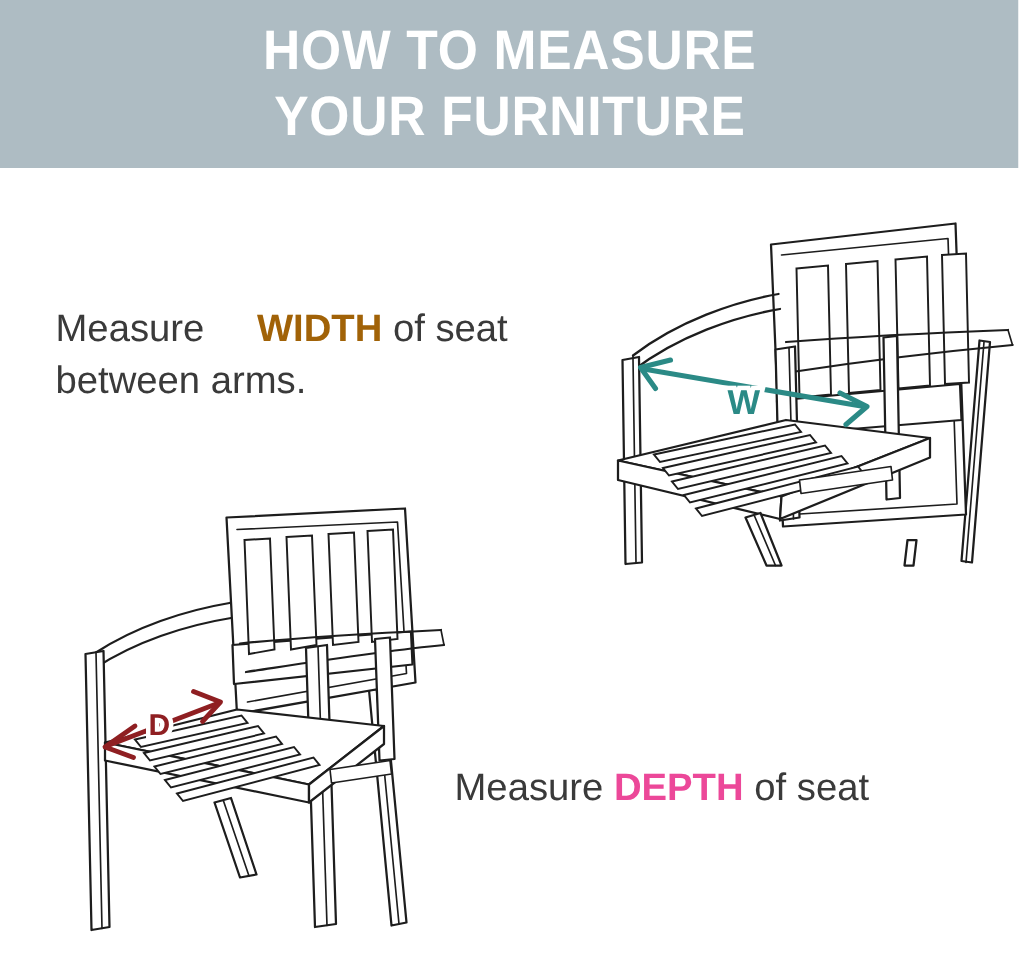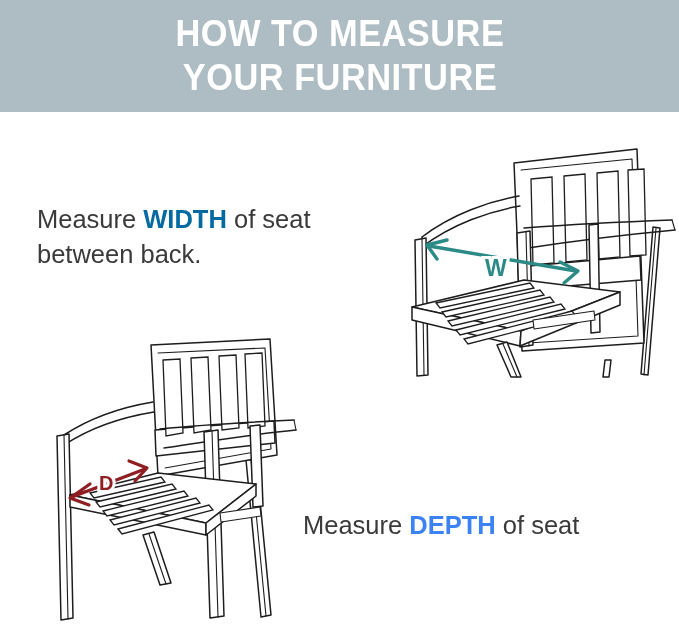--- a/index.html
+++ b/index.html
@@ -51,22 +51,22 @@
   
   .caption {
     position: absolute;
     font-family: "Liberation Sans", sans-serif;
     font-size: 25.5px;
     line-height: 35px;
     font-weight: normal;
     color: #3a3a3a;
     white-space: nowrap;
   }
-  .caption .kw-width { color: #0369a1; font-weight: bold; }
-  .caption .kw-depth { color: #3b82f6; font-weight: bold; }
+  .caption .kw-width { color: #a16207; font-weight: bold; margin-left: 28px; }
+  .caption .kw-depth { color: #ec4899; font-weight: bold; }
 
   #caption-width {
     left: 37px;
     top: 202px;
   }
   #caption-depth {
     left: 303px;
     top: 508px;
   }
 
@@ -158,21 +158,21 @@
 
 <div id="canvas">
 
   <div class="header-band">
     <div class="header-line">HOW TO MEASURE</div>
     <div class="header-line">YOUR FURNITURE</div>
   </div>
 
   <div class="caption" id="caption-width">
     <div><span>Measure </span><span class="kw-width">WIDTH</span><span> of seat</span></div>
-    <div>between back.</div>
+    <div>between arms.</div>
   </div>
 
   <div class="caption" id="caption-depth">
     <div><span>Measure </span><span class="kw-depth">DEPTH</span><span> of seat</span></div>
   </div>
 
   <svg class="chair-svg" id="chair-width-svg" width="276" height="245" viewBox="0 0 276 245">
 
     <g>
       <path class="ln-fill" d="M249 95 L256 96 L244 243 L237 242 Z"></path>

